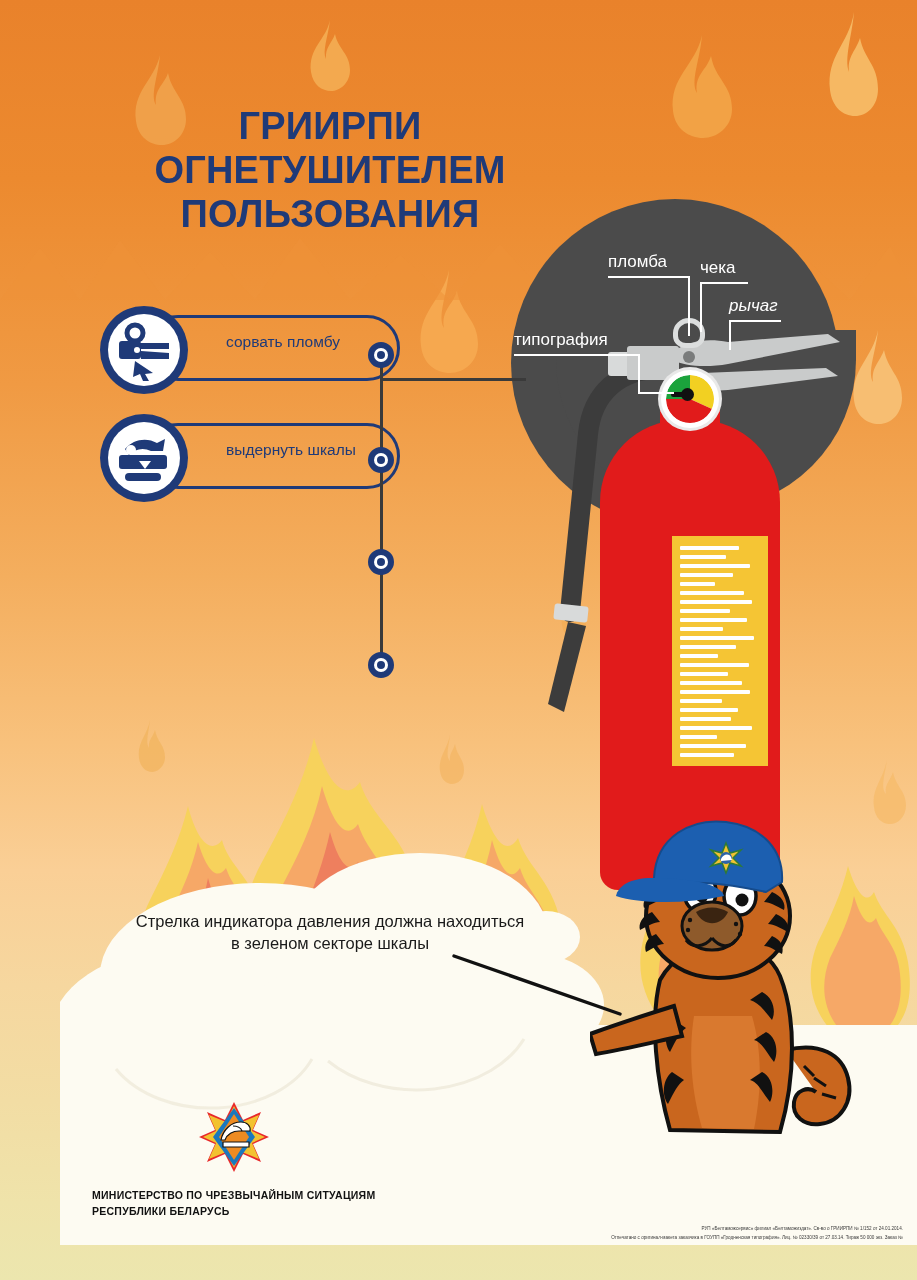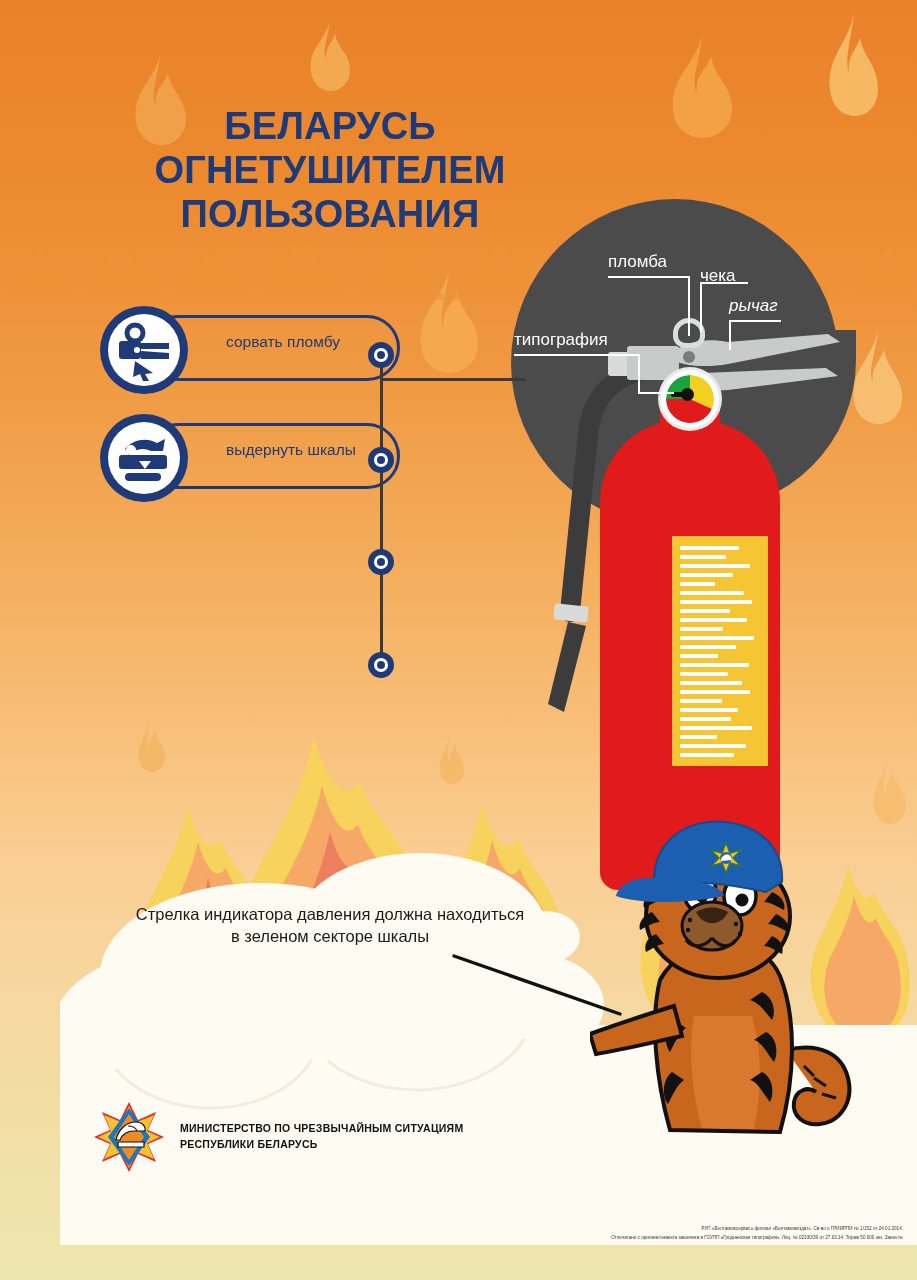--- a/index.html
+++ b/index.html
@@ -111,28 +111,28 @@
 
   
   #bigflames{position:absolute;left:0;top:720px;width:917px;height:330px;}
 
   
   #cloud{position:absolute;left:60px;top:845px;width:860px;height:400px;}
 
   
   #important{position:absolute;left:120px;top:895px;width:420px;text-align:center;}
   #imp-title{color:#B52025;font-weight:bold;font-size:25px;letter-spacing:.5px;}
-  #imp-text{color:#1A1A1A;font-size:16.5px;line-height:1.35;margin-top:8px;}
+  #imp-text{color:#1A1A1A;font-size:16.5px;line-height:1.35;margin-top:15px;}
 
   
   #cat{position:absolute;left:590px;top:820px;width:290px;height:320px;}
   #pointer{position:absolute;left:452px;top:952px;width:180px;height:70px;}
 
   
-  #ministry{position:absolute;left:92px;top:1100px;display:flex;align-items:center;gap:14px;}
+  #ministry{position:absolute;left:92px;top:1100px;display:flex;align-items:center;gap:14px;flex-direction:column;}
   #minlogo{width:74px;height:74px;}
   #mintext{color:#111;font-size:10.5px;font-weight:bold;line-height:1.5;letter-spacing:.25px;}
 
   
   #imprint{
     position:absolute;right:14px;bottom:38px;width:430px;
     color:#3A3A3A;font-size:4.6px;line-height:1.85;text-align:right;
   }
   #imprint .il{display:block;white-space:nowrap;}
   #imprint .il.first{margin-right:0;}
@@ -203,21 +203,21 @@
       </svg>
   </div>
 
   <div class="bgflame" style="left:0;top:210px;">
     <svg width="917" height="90" viewBox="0 0 917 90">
       <path d="M0 90 L40 38 L80 90 L120 30 L165 90 L210 42 L255 90 L300 28 L350 90 L400 45 L450 90 L500 34 L550 90 L600 40 L650 90 L700 30 L750 90 L800 44 L850 90 L890 36 L917 90 Z" fill="#EE9238" opacity=".55"></path>
     </svg>
   </div>
 
   <div id="title">
-    <span class="ln">БЕЛАРУСЬ</span>
+    <span class="ln">ГРИИРПИ</span>
     <span class="ln">ОГНЕТУШИТЕЛЕМ</span>
     <span class="ln">ПОЛЬЗОВАНИЯ</span>
   </div>
 
   <div id="darkcircle"></div>
   <div id="darkcircle2"></div>
 
   <div id="hose">
     <svg width="130" height="370" viewBox="0 0 130 370">
       <path d="M118 8 C70 8 44 34 40 74 L22 252" stroke="#3C3C3C" stroke-width="20" fill="none" stroke-linecap="round"></path>
@@ -278,21 +278,21 @@
       </svg>
     </div>
     <div id="needle"></div>
     <div id="needlehub"></div>
   </div>
 
   <div class="callout" style="left:608px;top:252px;">пломба</div>
   <div class="cline" style="left:608px;top:276px;width:82px;height:2px;"></div>
   <div class="cline" style="left:688px;top:276px;width:2px;height:60px;"></div>
 
-  <div class="callout" style="left:700px;top:266px;">чека</div>
+  <div class="callout" style="left:700px;top:258px;">чека</div>
   <div class="cline" style="left:700px;top:282px;width:48px;height:2px;"></div>
   <div class="cline" style="left:700px;top:282px;width:2px;height:50px;"></div>
 
   <div class="callout" style="left:729px;top:296px;font-style:italic;">рычаг</div>
   <div class="cline" style="left:729px;top:320px;width:52px;height:2px;"></div>
   <div class="cline" style="left:729px;top:320px;width:2px;height:30px;"></div>
 
   <div class="callout" style="left:514px;top:330px;">типография</div>
   <div class="cline" style="left:514px;top:354px;width:126px;height:2px;"></div>
   <div class="cline" style="left:638px;top:354px;width:2px;height:40px;"></div>

